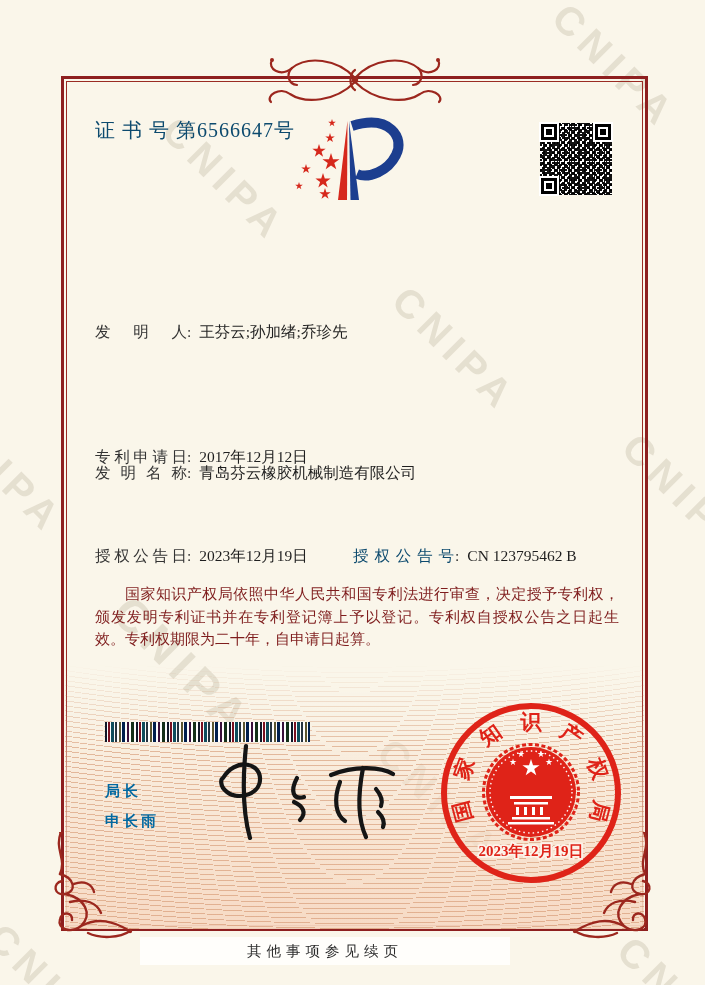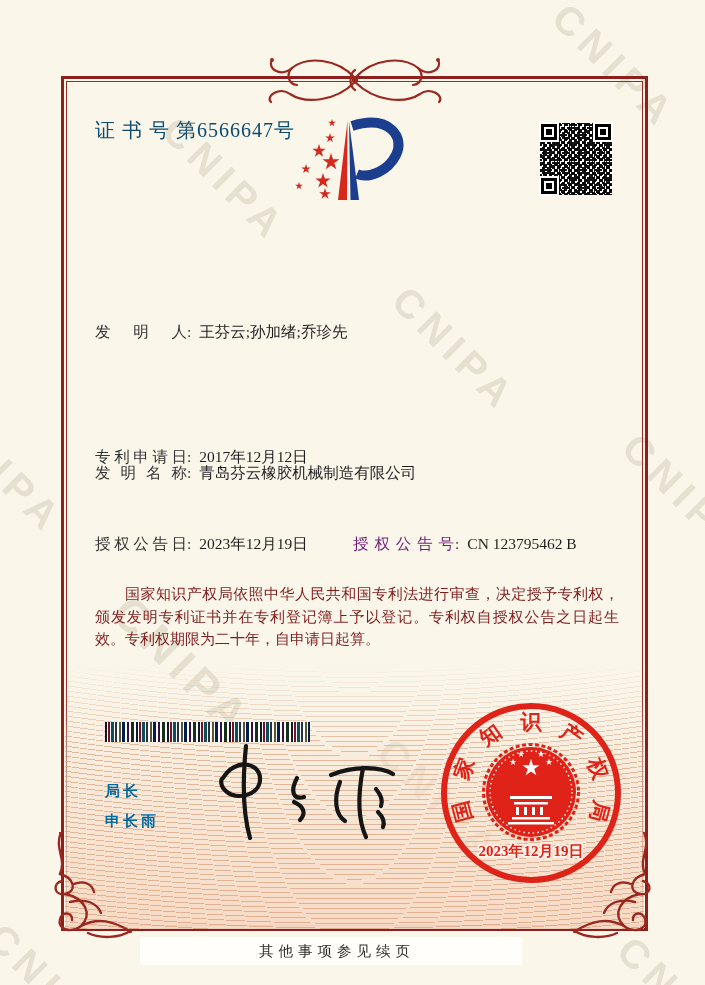--- a/index.html
+++ b/index.html
@@ -80,21 +80,21 @@
   }
   .frow{position:absolute;left:95px;width:540px;font-size:15.5px;line-height:22px;}
   .flabel{
     display:inline-block;width:92px;
     text-align:justify;text-align-last:justify;
     color:#333;vertical-align:bottom;
   }
   .colon{color:#333;padding-right:8px;}
   .fvalue{color:#1f1f1f;}
   .grant-col2{position:absolute;left:258px;top:0;}
-  .grant-col2 .flabel2{letter-spacing:1px;color:#701a75;}
+  .grant-col2 .flabel2{letter-spacing:1px;color:#0c4a6e;}
   .paras{
     position:absolute;left:95px;top:583px;width:524px;
     font-size:15px;line-height:22.6px;text-align:justify;color:#7f1d1d;
   }
   .paras p{margin:0 0 9px 0;text-indent:2em;}
   .barcode{
     position:absolute;left:105px;top:722px;width:205px;height:20px;
     background:repeating-linear-gradient(90deg,
       #101828 0 2px,#fdfdfd 2px 3px,#7a1020 3px 5px,#fdfdfd 5px 6px,
       #0f4c5c 6px 9px,#fdfdfd 9px 10px,#26333f 10px 12px,#fdfdfd 12px 14px,
@@ -107,21 +107,21 @@
     font-size:15px;font-weight:600;color:#0369a1;letter-spacing:3px;line-height:30px;
   }
   .sig{position:absolute;left:205px;top:740px;}
   .seal{position:absolute;left:436px;top:698px;}
   .page-ind{
     position:absolute;left:61px;top:898px;width:587px;
     text-align:center;font-size:16px;color:#333;letter-spacing:1px;margin-top:40px;
   }
   .cont-strip{
     position:absolute;left:140px;top:937px;width:370px;height:28px;
-    background:#fffefb;display:flex;align-items:center;justify-content:center;padding-left:12px;
+    background:#fffefb;display:flex;align-items:center;justify-content:center;
   }
   .cont-note{font-size:14.5px;color:#2d2d2d;letter-spacing:5px;}
   .orn{position:absolute;}
 </style>
 </head>
 <body>
 
 <div class="page">
 
   <div class="wm" style="left:-95px;top:-45px;">CNIPA</div>
@@ -213,21 +213,21 @@
 
   <div class="frow" style="top:321px;">
     <span class="flabel">发明人</span><span class="colon">:</span><span class="fvalue">王芬云;孙加绪;乔珍先</span>
   </div>
   <div class="frow" style="top:420px;margin-top:26px;">
     <span class="flabel">专利申请日</span><span class="colon">:</span><span class="fvalue">2017年12月12日</span>
   </div>
   <div class="frow" style="top:462px;">
     <span class="flabel">发明名称</span><span class="colon">:</span><span class="fvalue">青岛芬云橡胶机械制造有限公司</span>
   </div>
-  <div class="frow" style="top:533px;">
+  <div class="frow" style="top:545px;">
     <span class="flabel">授权公告日</span><span class="colon">:</span><span class="fvalue">2023年12月19日</span>
     <span class="grant-col2">
       <span class="flabel2">授 权 公 告 号</span><span class="colon">:</span><span class="fvalue">CN 123795462 B</span>
     </span>
   </div>
 
   <div class="paras">
     <p>国家知识产权局依照中华人民共和国专利法进行审查，决定授予专利权，颁发发明专利证书并在专利登记簿上予以登记。专利权自授权公告之日起生效。专利权期限为二十年，自申请日起算。</p>
   </div>
 

